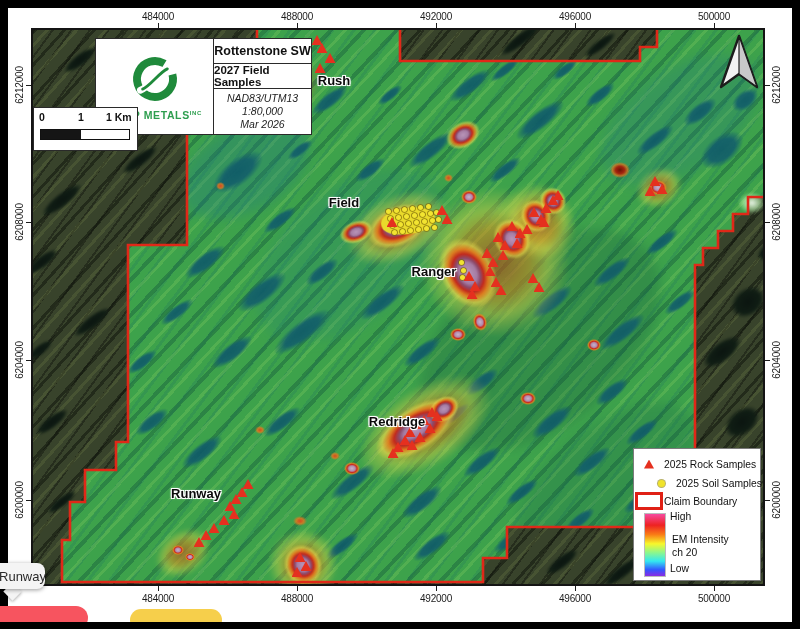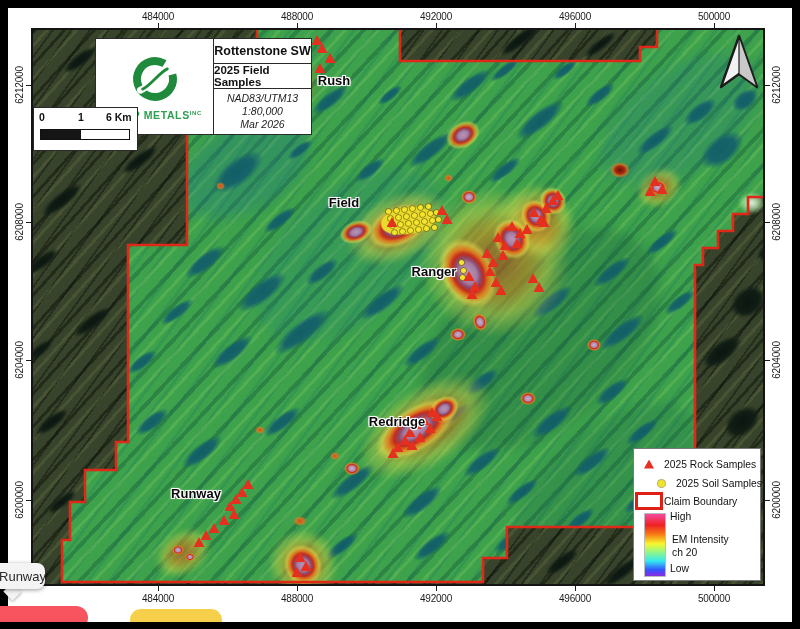--- a/index.html
+++ b/index.html
@@ -332,33 +332,33 @@
   <div id="title-left">
     <svg width="54" height="54" viewBox="0 0 48 48">
       <circle cx="24" cy="24" r="16" fill="none" stroke="#1f8a3b" stroke-width="7" stroke-dasharray="76 12" transform="rotate(28 24 24)"></circle>
       <path d="M11 34 C 19 31 29 17 37 14" fill="none" stroke="#ffffff" stroke-width="6" stroke-linecap="round"></path>
       <path d="M13 33 C 20 30 28 18 35 15" fill="none" stroke="#1f8a3b" stroke-width="2.5" stroke-linecap="round"></path>
     </svg>
     <div id="company"><span>RAMP METALS</span><sup>INC</sup></div>
   </div>
   <div id="title-right">
     <div class="t-row" style="font-size:12.5px;">Rottenstone SW</div>
-    <div class="t-row">2025 Field Samples</div>
+    <div class="t-row">2027 Field Samples</div>
     <div class="t-proj">
       <div>NAD83/UTM13</div>
       <div>1:80,000</div>
       <div>Mar 2026</div>
     </div>
   </div>
 </div>
 
 <div id="scale-box">
   <div class="s-lbl" style="left:5px;">0</div>
   <div class="s-lbl" style="left:44px;">1</div>
-  <div class="s-lbl" style="left:72px;">6 Km</div>
+  <div class="s-lbl" style="left:72px;">1 Km</div>
   <div id="scale-bar">
       <div></div>
     </div>
 </div>
 
 <div id="legend">
   <div class="lg-row" style="top:7px;">
     <div class="lg-swatch">
         <div class="lg-tri"></div>
       </div>

